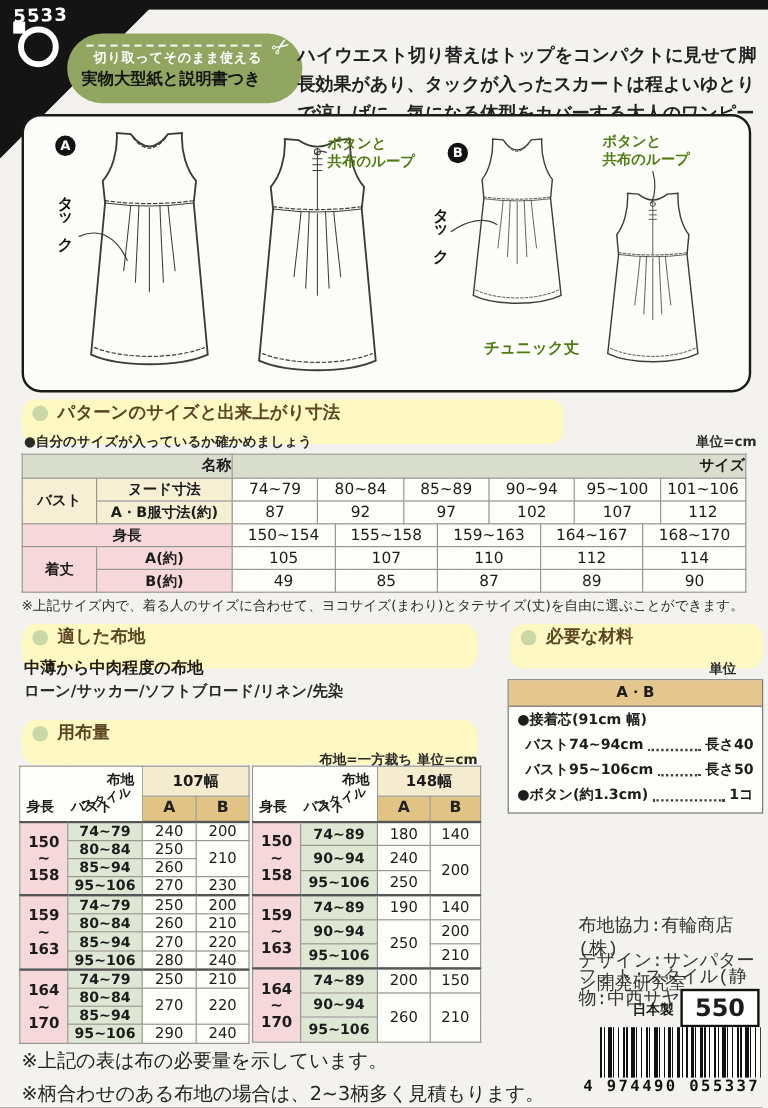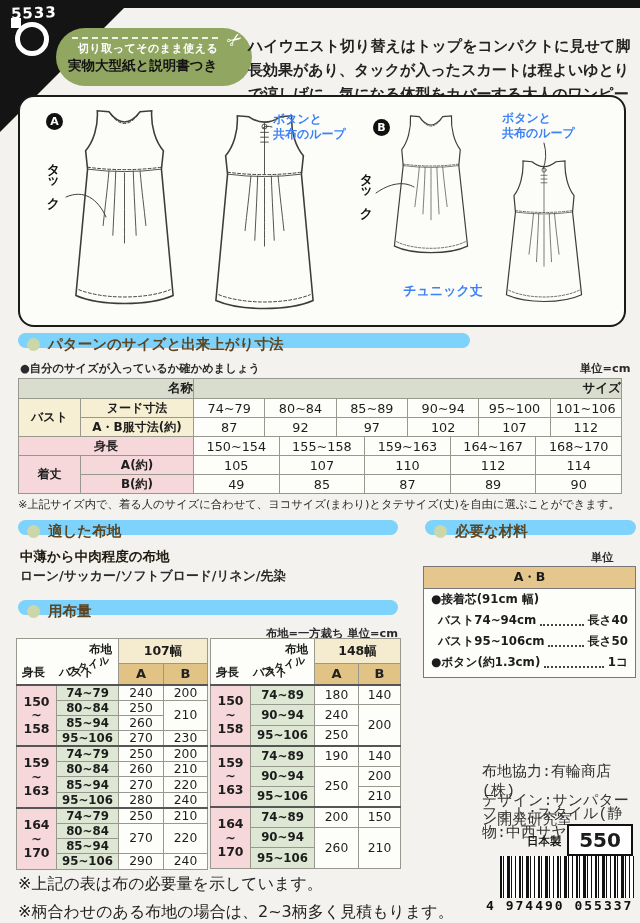--- a/index.html
+++ b/index.html
@@ -19,28 +19,28 @@
   .ribbon-bottom{position:absolute;top:29px;left:12px;color:#141414;font-size:13.5px;font-weight:bold;}
   .scissors{position:absolute;top:1px;right:10px;color:#fff;font-size:18px;transform:rotate(-35deg);}
   
   .desc{position:absolute;left:248px;top:34px;width:386px;font-size:15px;line-height:1.6;font-weight:600;color:#222;}
   
   .illust{position:absolute;left:18px;top:95px;width:604px;height:228px;background:#fcfcf9;
           border:2.5px solid #1a1a1a;border-radius:16px;}
   .badge{position:absolute;width:17px;height:17px;border-radius:50%;background:#111;color:#fff;
          font-size:11px;font-weight:bold;display:flex;align-items:center;justify-content:center;}
   .vlabel{position:absolute;writing-mode:vertical-rl;font-size:13px;font-weight:bold;letter-spacing:3px;color:#111;}
-  .hlabel{position:absolute;font-size:12px;font-weight:bold;line-height:1.25;color:#3b82f6;}
+  .hlabel{position:absolute;font-size:12px;font-weight:bold;line-height:1.25;color:#4d7c0f;}
   .illust svg{position:absolute;}
   .illust svg path,.illust svg line,.illust svg circle{fill:none;stroke:#3c3c3c;stroke-width:1.6;stroke-linecap:round;}
   .illust svg .thin{stroke-width:0.9;}
   .illust svg .dash{stroke-dasharray:3 2.2;stroke-width:1;}
   .illust svg .lead{stroke-width:1;}
   
-  .bar{position:absolute;height:15px;background:#7dd3fc;border-radius:12px;color:#5c4522;
+  .bar{position:absolute;height:37px;background:#fef9c3;border-radius:12px;color:#5c4522;
        font-weight:bold;font-size:14.5px;line-height:23px;padding-left:30px;box-sizing:border-box;}
   .bar::before{content:"";position:absolute;left:9px;top:5px;width:13px;height:13px;border-radius:50%;background:#cbd7a7;}
   .smalltext{position:absolute;font-size:11.3px;color:#2a2a2a;}
   .unit{position:absolute;font-size:11.3px;color:#2a2a2a;font-weight:600;}
   
   table{border-collapse:collapse;table-layout:fixed;}
   .size-table{position:absolute;left:18px;top:378px;width:604px;border:1.6px solid #555;}
   .size-table td{border:1px solid #98988f;text-align:center;font-size:12.8px;background:#fdfdf9;
                  padding:0;overflow:hidden;white-space:nowrap;}
   .size-table .hd{background:#d9ddcd;font-weight:bold;font-size:12.5px;text-align:right;}

